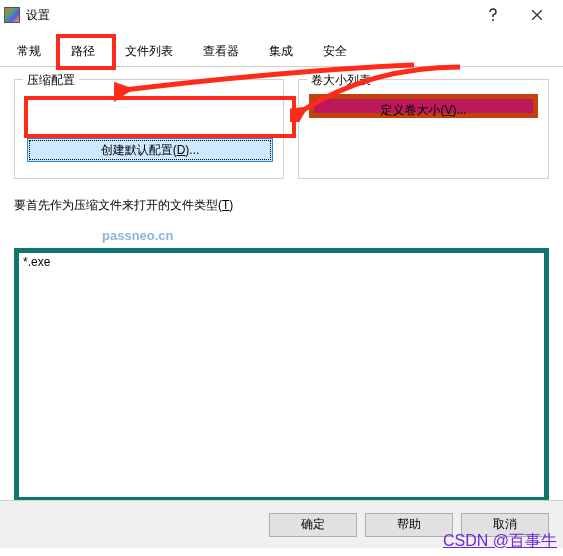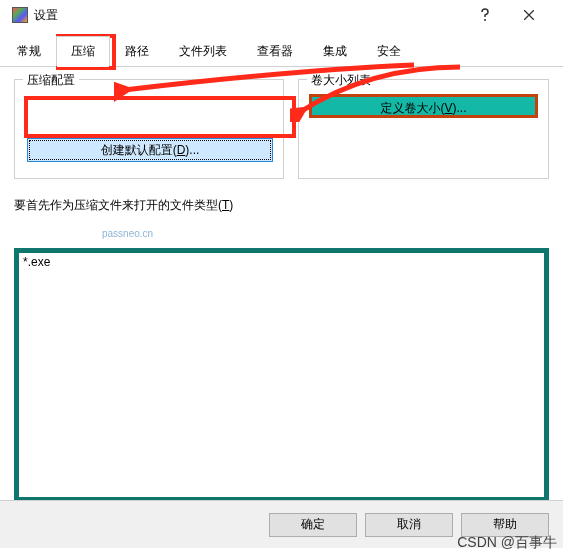--- a/index.html
+++ b/index.html
@@ -1,53 +1,53 @@
 <!DOCTYPE html>
 <html><head>
 <meta charset="utf-8">
 <style>
 * { box-sizing: border-box; margin: 0; padding: 0; font-family: "Microsoft YaHei", "SimSun", sans-serif; font-size: 12px; }
 body { background: #fff; width: 563px; height: 556px; position: relative; }
 
-.titlebar { height: 30px; display: flex; align-items: center; padding: 0 12px; background: #fff; }
+.titlebar { height: 30px; display: flex; align-items: center; padding: 0 4px; background: #fff; }
 .titlebar .icon { width: 16px; height: 16px; margin-right: 6px; }
 .titlebar .title { flex: 1; }
 .titlebar .ctl { width: 44px; height: 28px; display: flex; align-items: center; justify-content: center; color: #333; }
 
 .tabs { display: flex; border-bottom: 1px solid #d0d0d0; padding: 0 2px; position: relative; margin-top: 6px; align-items: flex-end; }
 .tab { padding: 6px 14px; border: 1px solid transparent; border-bottom: none; position: relative; cursor: pointer; }
 .tab.active { border-color: #d0d0d0; background: #fff; z-index: 2; }
 .tab.active::after { content: ""; position: absolute; bottom: -1px; left: 0; right: 0; height: 2px; background: #fff; }
 
 .content { padding: 12px 14px; }
 .row { display: flex; gap: 14px; }
 
 .groupbox { border: 1px solid #d0d0d0; padding: 14px 10px 10px; position: relative; flex: 1; }
 .groupbox .legend { position: absolute; top: -8px; left: 8px; background: #fff; padding: 0 4px; }
 .groupbox.left { min-width: 270px; padding-left: 12px; }
 .groupbox.right { flex: 1; }
 
-.btn { display: block; width: 100%; height: 24px; background: #14b8a6; border: 3px solid #c2410c; text-align: center; line-height: 22px; cursor: pointer; margin-bottom: 6px; }
+.btn { display: block; width: 100%; height: 24px; background: #be185d; border: 5px solid #c2410c; text-align: center; line-height: 22px; cursor: pointer; margin-bottom: 6px; }
 .btnfocus { background: #cde8ff; border: 1px solid #2487db; outline: 1px dotted #000; outline-offset: -3px; margin-top: 44px; }
 
 .filetype { margin-top: 18px; }
 .filetype label { display: block; margin-bottom: 4px; }
 .textarea { width: 100%; height: 254px; border: 5px solid #0f766e; padding: 2px 4px; background: #fff; resize: none; margin-top: 30px; }
 
 .dialog-buttons { position: absolute; bottom: 8px; left: 0; right: 0; height: 48px; display: flex; justify-content: flex-end; align-items: center; gap: 8px; padding: 0 14px; border-top: 1px solid #d0d0d0; background: #f0f0f0; }
 .dlgbtn { width: 88px; height: 24px; background: #e1e1e1; border: 1px solid #adadad; cursor: pointer; }
 
 .underline { text-decoration: underline; }
 
 .highlight-tab { position: absolute; border: 4px solid #ff2a1a; pointer-events: none; top: 34px; left: 56px; width: 60px; height: 36px; }
 .highlight-group { position: absolute; border: 4px solid #ff2a1a; pointer-events: none; top: 96px; left: 24px; width: 272px; height: 42px; }
 .arrow { position: absolute; pointer-events: none; }
 
-.watermark { position: absolute; color: #8fb4d6; font-size: 10px; top: 228px; left: 102px; pointer-events: none; }
-.csdn { position: absolute; right: 6px; bottom: 4px; color: #404040; font-size: 14px; pointer-events: none; }
+.watermark { position: absolute; color: #8fb4d6; font-size: 13px; top: 228px; left: 102px; pointer-events: none; font-weight: bold; }
+.csdn { position: absolute; right: 6px; bottom: 4px; color: #6d28d9; font-size: 16px; pointer-events: none; text-decoration: underline; }
 
 .app-icon { background: linear-gradient(135deg,#f55 0%,#5a5 33%,#55f 66%,#fa0 100%); border:1px solid #555; }
 </style>
 </head>
 <body>
 
 <div class="titlebar">
   <div class="icon app-icon"></div>
   <div class="title">设置</div>
   <div class="ctl">
@@ -57,21 +57,20 @@
     </div>
   <div class="ctl">
       <svg width="10" height="10" viewBox="0 0 10 10">
         <path d="M0 0 L10 10 M10 0 L0 10" stroke="#333" stroke-width="1.3"></path>
       </svg>
     </div>
 </div>
 
 <div class="tabs">
   <div class="tab">常规</div>
-  <div class="tab active">压缩</div>
   <div class="tab">路径</div>
   <div class="tab">文件列表</div>
   <div class="tab">查看器</div>
   <div class="tab">集成</div>
   <div class="tab">安全</div>
 </div>
 
 <div class="content">
   <div class="row">
     <div class="groupbox left">
@@ -85,22 +84,22 @@
   </div>
 
   <div class="filetype">
     <label><span>要首先作为压缩文件来打开的文件类型(</span><span class="underline">T</span><span>)</span></label>
     <textarea class="textarea" style="">*.exe</textarea>
   </div>
 </div>
 
 <div class="dialog-buttons">
   <button class="dlgbtn">确定</button>
+  <button class="dlgbtn">帮助</button>
   <button class="dlgbtn">取消</button>
-  <button class="dlgbtn">帮助</button>
 </div>
 
 <div class="highlight-tab"></div>
 <div class="highlight-group"></div>
 
 <svg class="arrow" style="top:60px;left:114px" width="310" height="50">
   <defs>
       <marker id="ah1" markerWidth="10" markerHeight="10" refX="2" refY="5" orient="auto">
         <path d="M10 0 L0 5 L10 10 Z" fill="#ff2a1a"></path>
       </marker>

